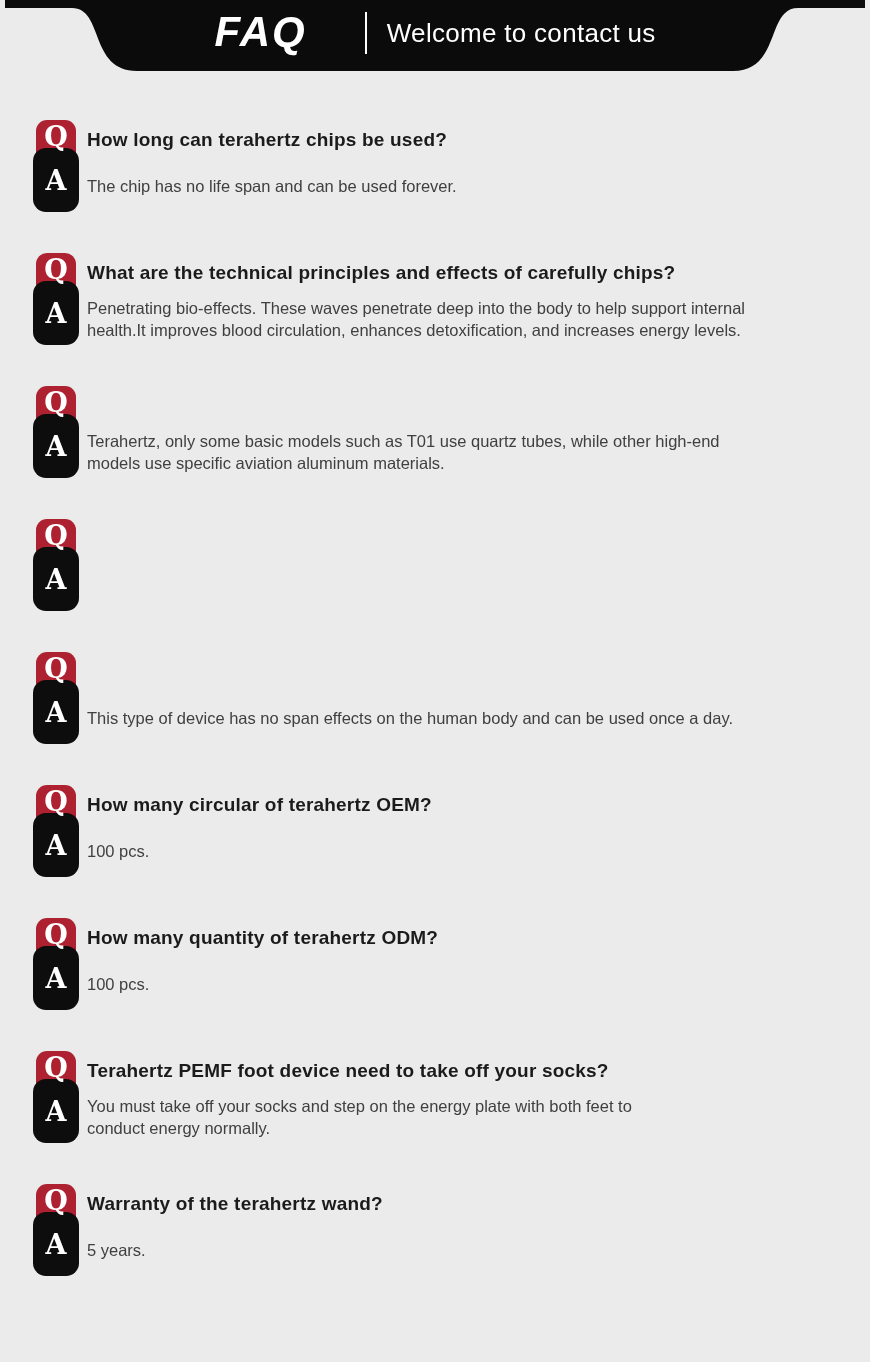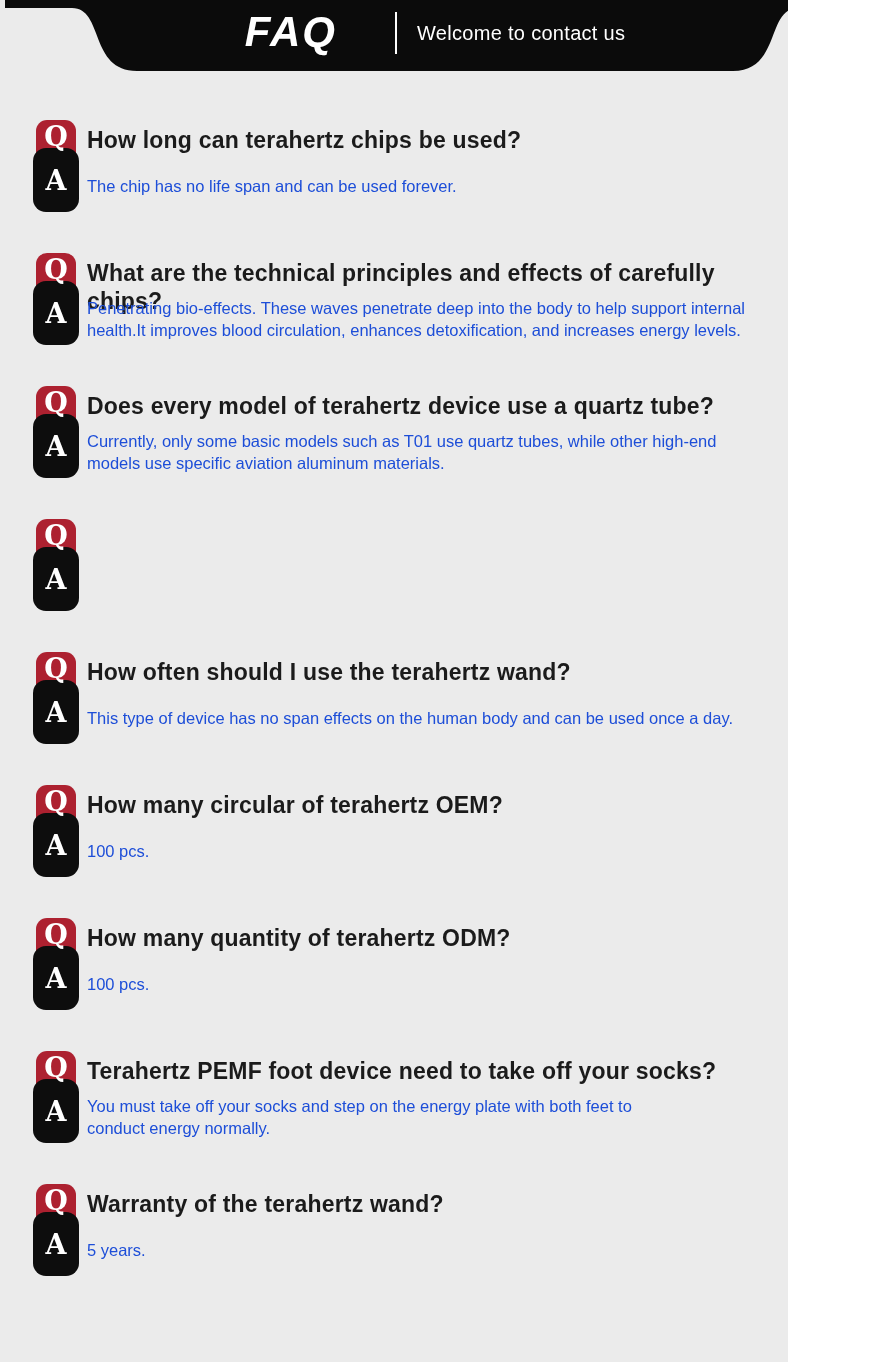--- a/index.html
+++ b/index.html
@@ -1,18 +1,18 @@
 <!DOCTYPE html>
 <html style="--bg: #ebebeb; --q-color: #ad2130; --a-color: #0d0d0d;"><head>
 <meta charset="utf-8">
 <style>
   html,body{margin:0;padding:0;}
   .page{
     position:relative;
-    width:788px;height:1362px;
+    width:870px;height:1362px;
     background:var(--bg,#ebebeb);
     overflow:hidden;
     font-family:"Liberation Sans",sans-serif;
   }
   
   .header{position:absolute;top:0;left:0;width:870px;height:74px;}
   .header svg{display:block;}
   .header-content{
     position:absolute;top:0;left:0;right:0;height:66px;
     display:flex;align-items:center;justify-content:center;
@@ -22,21 +22,21 @@
     font-weight:bold;font-style:italic;
     font-size:42px;letter-spacing:2px;
     color:#fff;line-height:1;
     padding-bottom:2px;
   }
   .header-divider{
     width:2px;height:42px;background:#fff;
     margin-left:58px;margin-right:20px;
   }
   .header-subtitle{
-    font-size:20px;color:#fff;letter-spacing:0.3px;
+    font-size:26px;color:#fff;letter-spacing:0.3px;
   }
   
   .faq-list{position:absolute;top:72px;left:0;right:0;padding:48px 0 0 33px;}
   .item{display:flex;gap:8px;margin-bottom:41px;}
   .badge-col{position:relative;width:46px;height:92px;flex-shrink:0;}
   .badge-q{
     position:absolute;top:0;left:3px;right:3px;height:52px;
     background:var(--q-color,#ad2130);
     border-radius:11px;z-index:1;
   }
@@ -52,29 +52,29 @@
     border-radius:13px;z-index:2;
     display:flex;align-items:center;justify-content:center;
   }
   .a-letter{
     font-family:"DejaVu Serif",serif;font-weight:bold;
     font-size:27px;color:#fff;
   }
   .texts{position:relative;width:783px;height:92px;}
   .question{
     position:absolute;top:6px;left:0;right:0;margin:0;
-    font-size:23px;font-weight:bold;color:#1b1b1b;
+    font-size:19px;font-weight:bold;color:#1b1b1b;
     line-height:28px;letter-spacing:0.2px;
   }
   .answer-zone{
     position:absolute;top:40px;left:0;right:0;height:52px;
     display:flex;align-items:center;
   }
   .answer{
-    margin:0;font-size:16.5px;color:#1d4ed8;
+    margin:0;font-size:16.5px;color:#404040;
     line-height:22px;white-space:pre-line;
   }
 </style>
 </head>
 <body>
 
 <div class="page">
 
   <div class="header">
     <svg width="870" height="74" viewBox="0 0 870 74">
@@ -124,23 +124,22 @@
 
     <section class="item">
       <div class="badge-col">
         <div class="badge-q"></div>
         <span class="q-letter">Q</span>
         <div class="badge-a">
           <span class="a-letter">A</span>
         </div>
       </div>
       <div class="texts">
-        <h3 class="question">Does every model of terahertz device use a quartz tube?</h3>
-        <div class="answer-zone">
-          <p class="answer">Currently, only some basic models such as T01 use quartz tubes, while other high-end
+        <div class="answer-zone">
+          <p class="answer">Terahertz, only some basic models such as T01 use quartz tubes, while other high-end
 models use specific aviation aluminum materials.</p>
         </div>
       </div>
     </section>
 
     <section class="item">
       <div class="badge-col">
         <div class="badge-q"></div>
         <span class="q-letter">Q</span>
         <div class="badge-a">
@@ -153,21 +152,20 @@
 
     <section class="item">
       <div class="badge-col">
         <div class="badge-q"></div>
         <span class="q-letter">Q</span>
         <div class="badge-a">
           <span class="a-letter">A</span>
         </div>
       </div>
       <div class="texts">
-        <h3 class="question">How often should I use the terahertz wand?</h3>
         <div class="answer-zone">
           <p class="answer">This type of device has no span effects on the human body and can be used once a day.</p>
         </div>
       </div>
     </section>
 
     <section class="item">
       <div class="badge-col">
         <div class="badge-q"></div>
         <span class="q-letter">Q</span>

